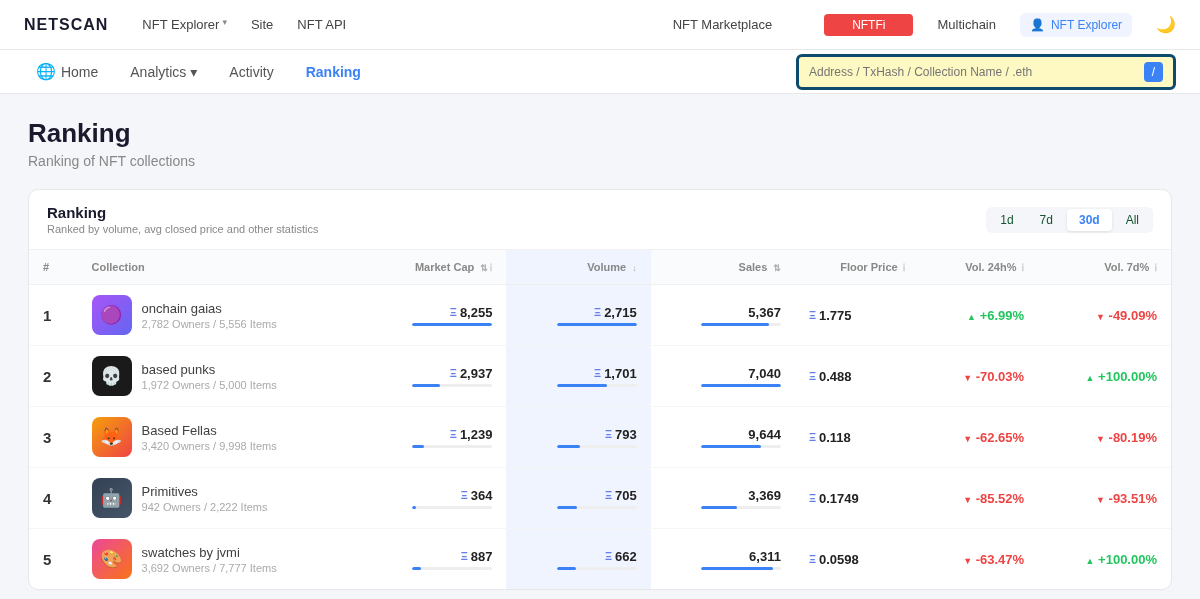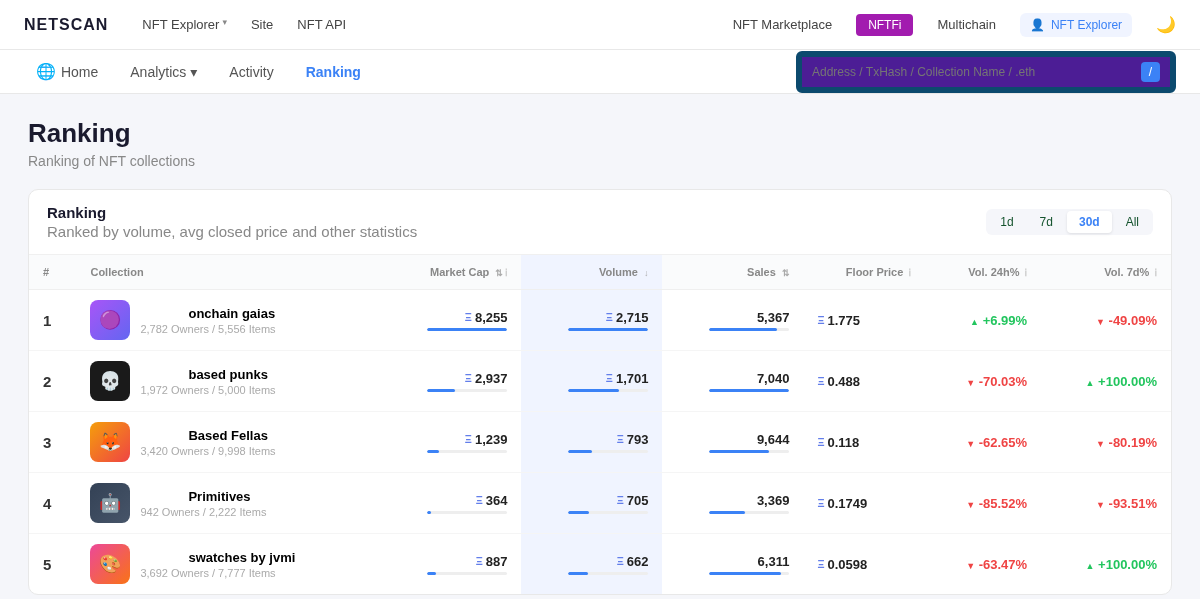--- a/index.html
+++ b/index.html
@@ -32,21 +32,21 @@
       font-size: 13px;
       cursor: pointer;
       display: flex;
       align-items: flex-start;
       gap: 3px;
       border-radius: 4px;
     }
     .nav-link .chevron { font-size: 9px; color: #888; }
     .nav-right { margin-left: auto; display: flex; align-items: center; gap: 24px; }
     .nav-right-link { color: #444; font-size: 13px; cursor: pointer; text-decoration: none; }
-    .nftfi-link { background: #a21caf; color: #fff !important; padding: 4px 12px; border-radius: 4px; font-size: 12px; }
+    .nftfi-link { background: #ef4444; color: #fff !important; padding: 4px 28px; border-radius: 4px; font-size: 12px; margin-left: 28px; }
     .moon-icon { font-size: 16px; color: #888; cursor: pointer; }
     .portfolio-btn {
       display: flex; align-items: center; gap: 6px;
       background: #f0f4ff; border-radius: 6px; padding: 5px 10px;
       font-size: 12px; color: #3b82f6; cursor: pointer;
     }
 
     
     .sub-nav {
       background: #fff;
@@ -65,25 +65,25 @@
       border-radius: 4px;
       display: flex; align-items: flex-end; gap: 4px;
     }
     .sub-nav-item.active { color: #3b82f6; font-weight: 600; }
     .sub-nav-item.home { display: flex; align-items: center; gap: 5px; }
     .home-icon { color: #3b82f6; font-size: 16px; }
     .search-bar {
       margin-left: auto;
       display: flex;
       align-items: center;
-      border: 6px solid #0c4a6e;
+      border: 3px solid #0c4a6e;
       border-radius: 6px;
       padding: 5px 10px;
       width: 380px;
-      background: #4c1d95;
+      background: #fef9c3;
       gap: 6px;
     }
     .search-bar input {
       border: none;
       outline: none;
       font-size: 12px;
       color: #888;
       width: 100%;
       background: transparent;
     }
@@ -110,21 +110,21 @@
       overflow: hidden;
     }
     .table-header {
       display: flex;
       align-items: center;
       justify-content: space-between;
       padding: 14px 18px;
       border-bottom: 1px solid #f0f0f0;
     }
     .table-header-left h3 { font-size: 15px; font-weight: 700; color: #1a1a2e; }
-    .table-header-left p { font-size: 15px; color: #888; margin-top: 2px; }
+    .table-header-left p { font-size: 11px; color: #888; margin-top: 2px; }
     .period-tabs { display: flex; gap: 2px; background: #f5f6fa; border-radius: 6px; padding: 2px; }
     .period-tab {
       padding: 4px 12px;
       border-radius: 4px;
       font-size: 12px;
       cursor: pointer;
       color: #14532d;
     }
     .period-tab.active { background: #fff; color: #3b82f6; font-weight: 600; box-shadow: 0 1px 3px rgba(0,0,0,0.1); }
 
@@ -152,21 +152,21 @@
     .rank { font-size: 15px; font-weight: 600; color: #333; }
 
     .collection-cell { display: flex; align-items: center; gap: 10px; }
     .collection-avatar {
       width: 40px; height: 40px; border-radius: 8px;
       overflow: hidden; flex-shrink: 0;
       background: #e0e0e0;
       display: flex; align-items: center; justify-content: center;
       font-size: 18px;
     }
-    .collection-info .name { font-size: 13px; font-weight: 700; color: #000000; text-decoration: none; margin-left: 48px; }
+    .collection-info .name { font-size: 13px; font-weight: 400; color: #404040; text-decoration: none; }
     .collection-info .meta { font-size: 11px; color: #aaa; margin-top: 2px; }
 
     .eth-icon { color: #627eea; font-size: 11px; margin-right: 1px; }
     .value-with-bar { display: flex; flex-direction: column; align-items: flex-end; gap: 3px; }
     .value-num { font-size: 13px; font-weight: 600; color: #222; display: flex; align-items: center; gap: 2px; }
     .bar-container { width: 80px; height: 3px; background: #eee; border-radius: 2px; overflow: hidden; }
     .bar-fill { height: 100%; background: #3b82f6; border-radius: 2px; }
 
     .floor-val { font-size: 13px; font-weight: 600; color: #222; display: flex; align-items: center; gap: 2px; }
     .pos { color: #22c55e; font-weight: 600; font-size: 13px; }

